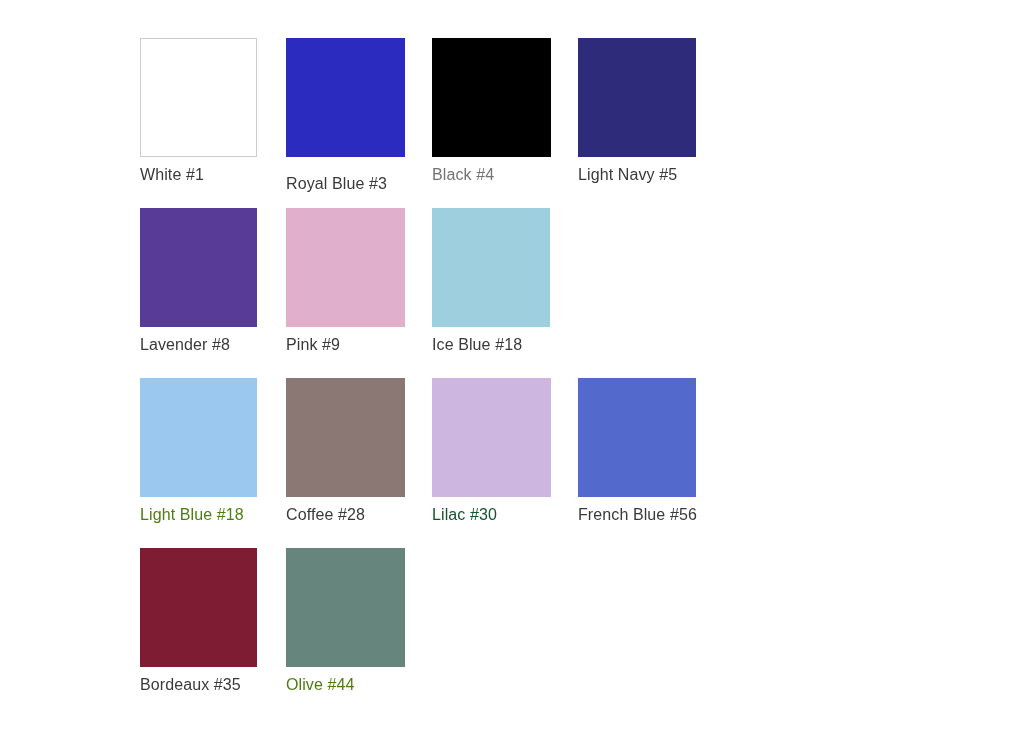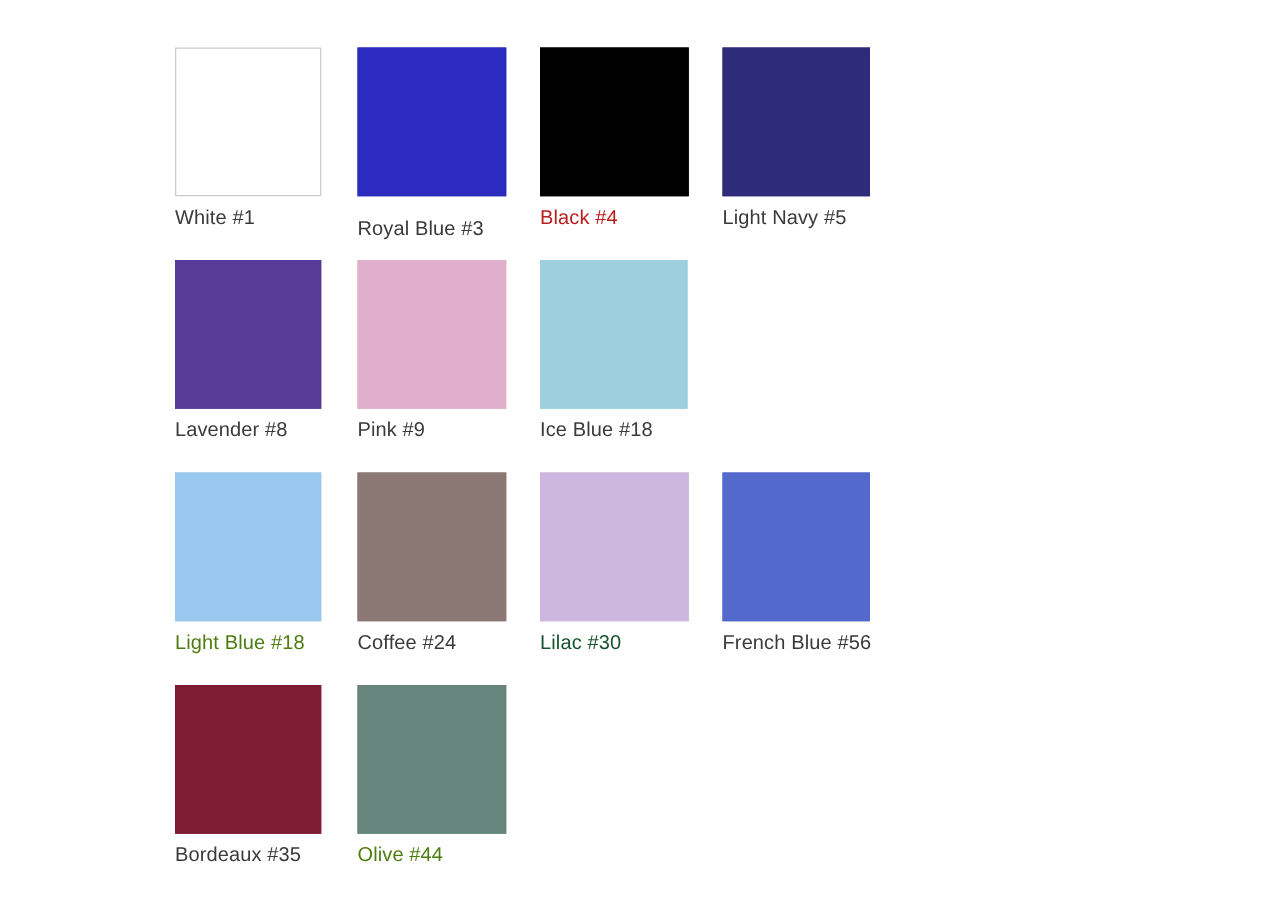--- a/index.html
+++ b/index.html
@@ -56,21 +56,21 @@
       <div class="swatch-cell">
         <div class="swatch-chip" style="background: rgb(255, 255, 255); width: 117px; border: 1px solid rgb(204, 204, 204);"></div>
         <div class="swatch-label" style="color: rgb(58, 58, 58);">White #1</div>
       </div>
       <div class="swatch-cell">
         <div class="swatch-chip" style="background: rgb(43, 43, 192); width: 119px; border: 1px solid rgb(43, 43, 192);"></div>
         <div class="swatch-label" style="color: rgb(58, 58, 58); margin-top: 18px;">Royal Blue #3</div>
       </div>
       <div class="swatch-cell">
         <div class="swatch-chip" style="background: rgb(0, 0, 0); width: 119px; border: 1px solid rgb(0, 0, 0);"></div>
-        <div class="swatch-label" style="color: #b91c1c;">Black #4</div>
+        <div class="swatch-label" style="color: #737373;">Black #4</div>
       </div>
       <div class="swatch-cell">
         <div class="swatch-chip" style="background: rgb(46, 43, 122); width: 118px; border: 1px solid rgb(46, 43, 122);"></div>
         <div class="swatch-label" style="color: rgb(58, 58, 58);">Light Navy #5</div>
       </div>
     </div>
     <div class="swatch-row">
       <div class="swatch-cell">
         <div class="swatch-chip" style="background: rgb(88, 58, 151); width: 117px; border: 1px solid rgb(88, 58, 151);"></div>
         <div class="swatch-label" style="color: rgb(58, 58, 58);">Lavender #8</div>
@@ -84,21 +84,21 @@
         <div class="swatch-label" style="color: rgb(58, 58, 58);">Ice Blue #18</div>
       </div>
     </div>
     <div class="swatch-row">
       <div class="swatch-cell">
         <div class="swatch-chip" style="background: rgb(154, 200, 239); width: 117px; border: 1px solid rgb(154, 200, 239);"></div>
         <div class="swatch-label" style="color: #4d7c0f;">Light Blue #18</div>
       </div>
       <div class="swatch-cell">
         <div class="swatch-chip" style="background: rgb(139, 120, 116); width: 119px; border: 1px solid rgb(139, 120, 116);"></div>
-        <div class="swatch-label" style="color: rgb(58, 58, 58);">Coffee #24</div>
+        <div class="swatch-label" style="color: rgb(58, 58, 58);">Coffee #28</div>
       </div>
       <div class="swatch-cell">
         <div class="swatch-chip" style="background: rgb(205, 182, 224); width: 119px; border: 1px solid rgb(205, 182, 224);"></div>
         <div class="swatch-label" style="color: #14532d;">Lilac #30</div>
       </div>
       <div class="swatch-cell">
         <div class="swatch-chip" style="background: rgb(83, 105, 204); width: 118px; border: 1px solid rgb(83, 105, 204);"></div>
         <div class="swatch-label" style="color: rgb(58, 58, 58);">French Blue #56</div>
       </div>
     </div>

